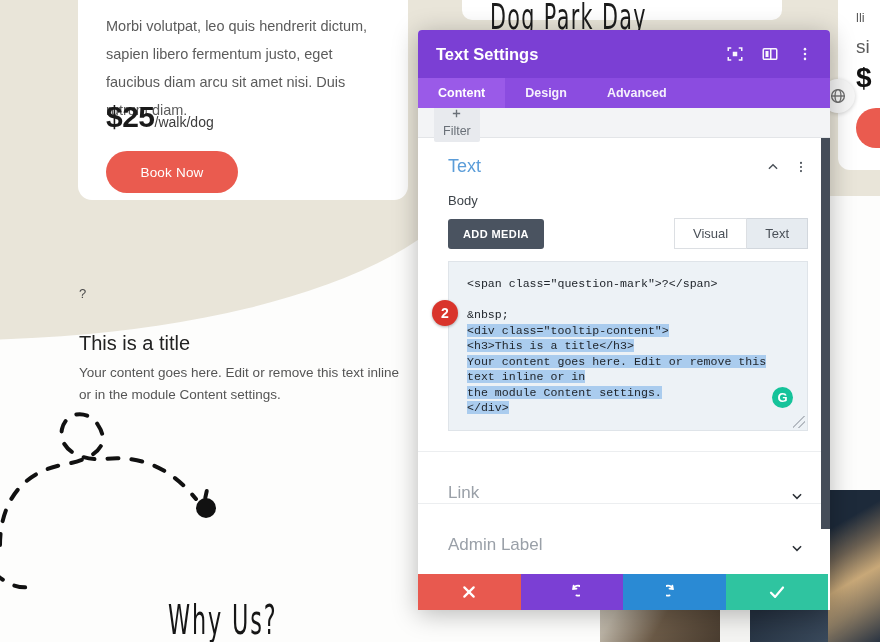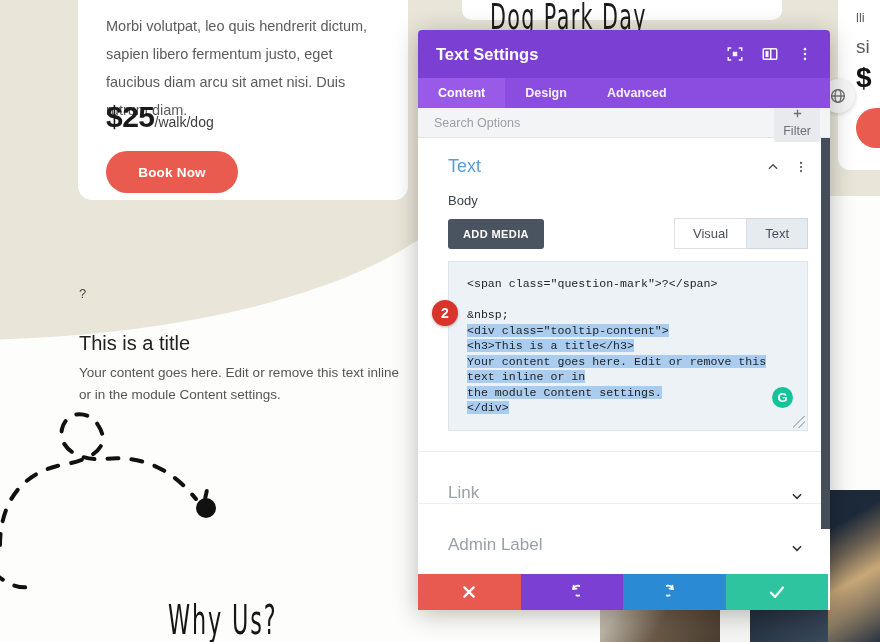--- a/index.html
+++ b/index.html
@@ -40,21 +40,21 @@
   .price-line {
     position: absolute; left: 28px; top: 160px;
     color: #1a1a1a; white-space: nowrap;
   }
   .price-amount { font-size: 30px; font-weight: bold; letter-spacing: -0.5px; }
   .price-unit { font-size: 14px; color: #3d3d3d; }
   .book-btn {
     position: absolute; left: 28px; top: 211px;
     width: 132px; height: 42px; border-radius: 21px;
     background: #ea5b4f; color: #fff; border: none;
-    font-size: 13.5px; font-weight: bold; letter-spacing: .2px;
+    font-size: 13.5px; font-weight: normal; letter-spacing: .2px;
     cursor: pointer;
   }
 
   
   .hero-card {
     position: absolute; left: 462px; top: -90px; width: 320px; height: 110px;
     background: #ffffff; border-radius: 10px;
   }
   .hero-title {
     position: absolute; left: 490px; top: -4px;
@@ -352,21 +352,20 @@
       </div>
     </div>
 
     <div class="modal-tabs">
       <div class="tab active">Content</div>
       <div class="tab">Design</div>
       <div class="tab">Advanced</div>
     </div>
 
     <div class="search-bar">
-      <div class="search-ph">Search Options</div>
       <div class="filter-btn">
         <svg width="11" height="11" viewBox="0 0 24 24" stroke="#6a7078" stroke-width="3">
           <line x1="12" y1="4" x2="12" y2="20"></line>
             <line x1="4" y1="12" x2="20" y2="12"></line>
         </svg>
         <span>Filter</span>
       </div>
     </div>
 
     <div class="modal-body">

